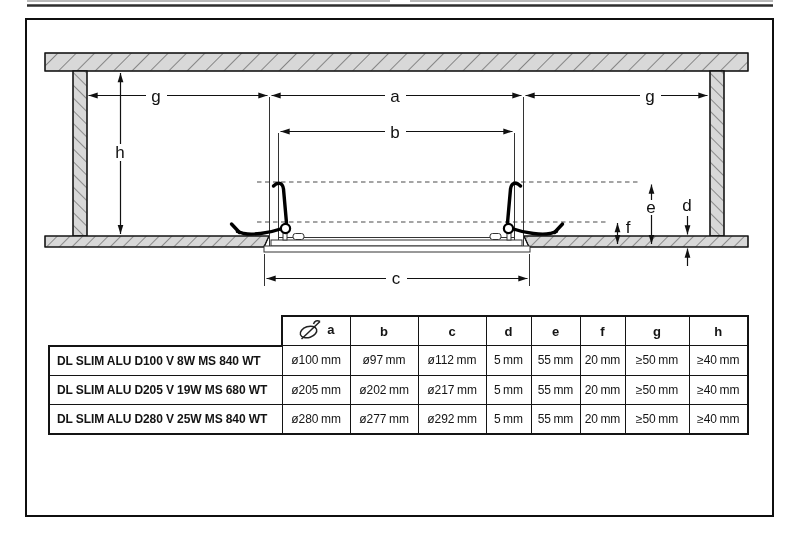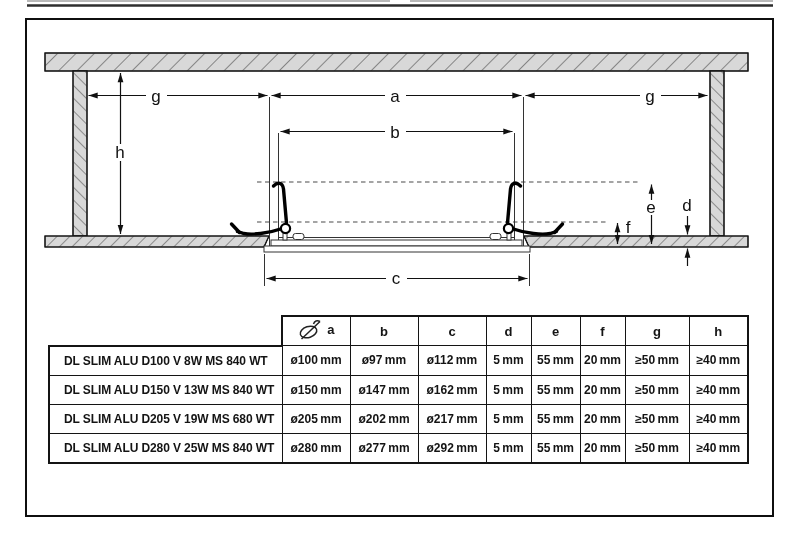--- a/index.html
+++ b/index.html
@@ -14,31 +14,31 @@
   .lblbg{fill:#fff;}
   .shape{fill:#d8d8d8;stroke:#141414;stroke-width:1.1;}
   .thin{stroke:#333;stroke-width:1;fill:none;}
   .dash{stroke:#4a4a4a;stroke-width:1.2;stroke-dasharray:4.5 3.5;}
   .clip{stroke:#000;stroke-width:3.4;fill:none;stroke-linecap:round;}
   .pivot{fill:#fff;stroke:#000;stroke-width:2.2;}
   .white-part{fill:#fff;stroke:#333;stroke-width:1;}
   
   #spec-table{position:absolute;left:48px;top:315px;border-collapse:collapse;table-layout:fixed;width:699px;}
   #spec-table th,#spec-table td{border:1px solid #141414;height:28px;padding:0;
-      font-size:12px;text-align:center;vertical-align:middle;white-space:nowrap;overflow:hidden;font-weight:bold;}
+      font-size:12px;text-align:center;vertical-align:middle;white-space:nowrap;overflow:hidden;}
   #spec-table th{font-size:13px;font-weight:bold;}
   #spec-table th.blank{border:none;background:#fff;}
   #spec-table tr.hdr th:not(.blank){border-top-width:2px;}
   #spec-table th.first-col{border-left-width:2px;}
   #spec-table th.last-col{border-right-width:2px;}
   #spec-table td:first-child{border-left-width:2px;}
   #spec-table td:last-child{border-right-width:2px;}
   #spec-table tbody tr:first-child td:first-child{border-top-width:2px;}
   #spec-table tbody tr:last-child td{border-bottom-width:2px;margin-left:43px;}
-  #spec-table td.name{font-weight:bold;text-align:left;padding-left:14px;letter-spacing:-0.1px;font-size:12px;}
+  #spec-table td.name{font-weight:bold;text-align:left;padding-left:7px;letter-spacing:-0.1px;font-size:12px;}
   .hdr-a-wrap{display:inline-flex;align-items:center;gap:3px;justify-content:center;}
 </style>
 </head>
 <body>
 
 <div id="page">
 
   <div id="frame"></div>
 
   <svg id="diagram-svg" width="800" height="310" viewBox="0 0 800 310">
@@ -207,31 +207,20 @@
         <td>ø100 mm</td>
         <td>ø97 mm</td>
         <td>ø112 mm</td>
         <td>5 mm</td>
         <td>55 mm</td>
         <td>20 mm</td>
         <td>≥50 mm</td>
         <td>≥40 mm</td>
       </tr>
       <tr>
-        <td class="name">DL SLIM ALU D150 V 13W MS 840 WT</td>
-        <td>ø150 mm</td>
-        <td>ø147 mm</td>
-        <td>ø162 mm</td>
-        <td>5 mm</td>
-        <td>55 mm</td>
-        <td>20 mm</td>
-        <td>≥50 mm</td>
-        <td>≥40 mm</td>
-      </tr>
-      <tr>
         <td class="name">DL SLIM ALU D205 V 19W MS 680 WT</td>
         <td>ø205 mm</td>
         <td>ø202 mm</td>
         <td>ø217 mm</td>
         <td>5 mm</td>
         <td>55 mm</td>
         <td>20 mm</td>
         <td>≥50 mm</td>
         <td>≥40 mm</td>
       </tr>

